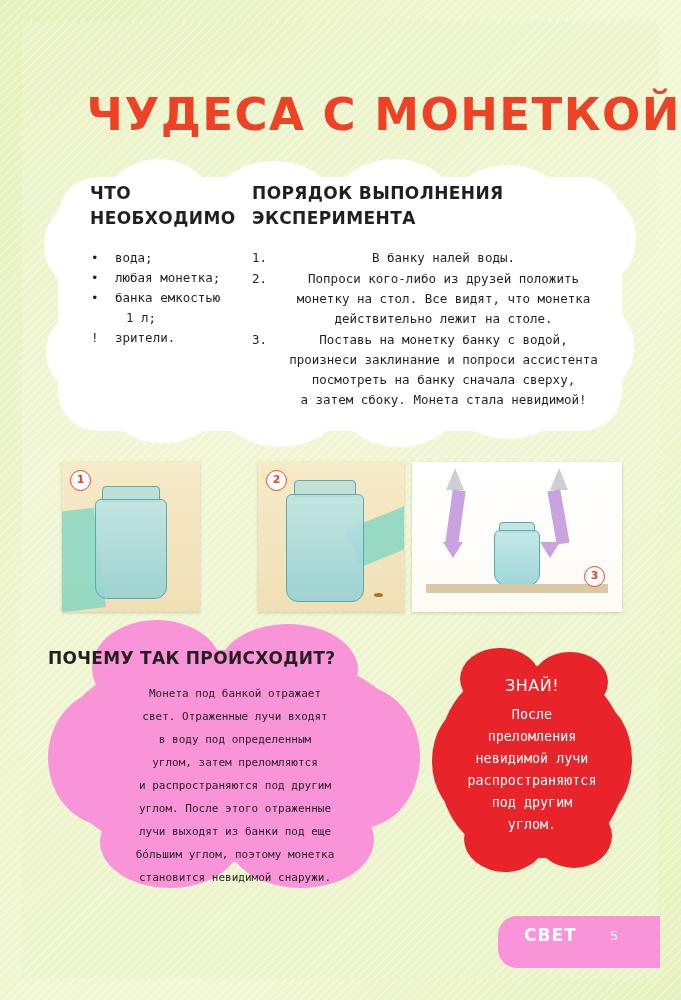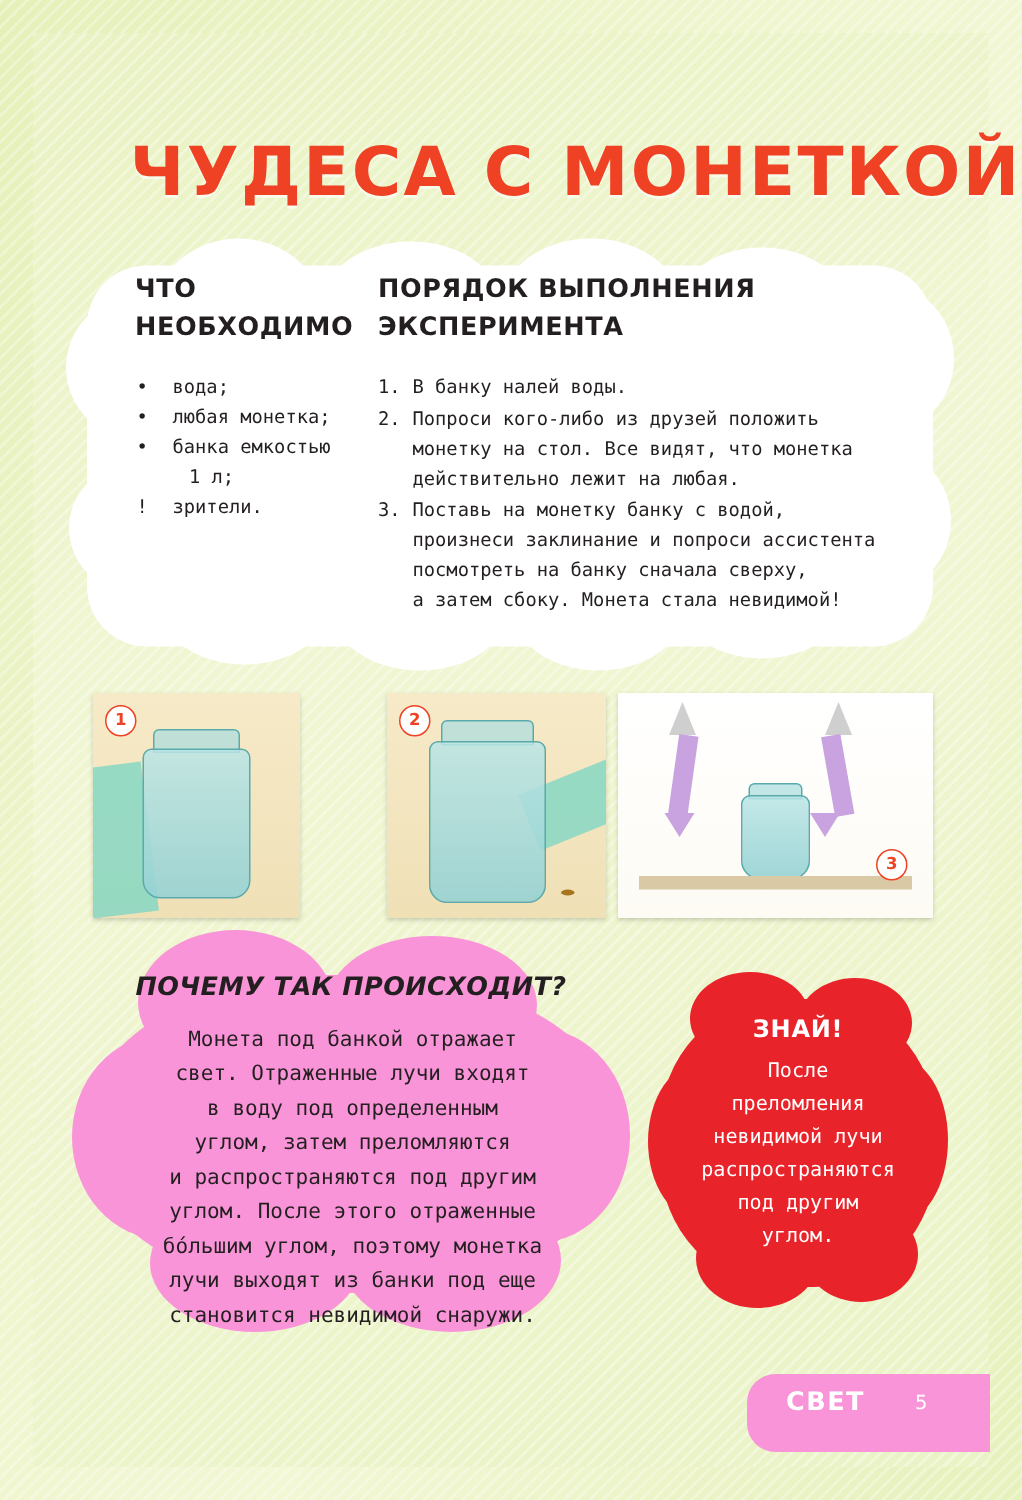--- a/index.html
+++ b/index.html
@@ -117,21 +117,21 @@
   }
   .steps .step {
     position: relative;
     padding-left: 23px;
     margin-bottom: 1px;
   }
   .steps .step .num {
     position: absolute;
     left: 0; top: 0;
   }
-  .steps .step .ln { display: block; }
+  .steps .step .ln { display: block; text-align: center; }
 
   
   .photos {
     position: absolute;
     left: 62px; top: 462px;
     width: 560px;
     height: 150px;
   }
   .photo {
     position: absolute;
@@ -219,35 +219,34 @@
   }
   .pinkblob .pb {
     position: absolute;
     background: #fa94d8;
     border-radius: 50%;
   }
   .pink-head {
     position: absolute;
     left: 0; top: 28px;
     width: 372px;
-    text-align: center;
+    text-align: left;
     font-family: "DejaVu Sans", sans-serif;
     font-weight: bold;
     font-size: 17px;
     letter-spacing: 0.3px;
     color: #231f20;
-    font-style: italic;
   }
   .pink-text {
     position: absolute;
     left: 22px; top: 62px;
     width: 330px;
     text-align: center;
     font-family: "DejaVu Sans Mono", monospace;
-    font-size: 14px;
+    font-size: 11px;
     line-height: 23px;
     color: #231f20;
   }
 
   
   .redblob {
     position: absolute;
     left: 432px; top: 648px;
     width: 200px;
     height: 230px;
@@ -256,21 +255,21 @@
     position: absolute;
     background: #e8232a;
     border-radius: 50%;
   }
   .red-head {
     position: absolute;
     left: 0; top: 28px;
     width: 200px;
     text-align: center;
     font-family: "DejaVu Sans", sans-serif;
-    font-weight: bold;
+    font-weight: normal;
     font-size: 16px;
     letter-spacing: 0.5px;
     color: #ffffff;
   }
   .red-text {
     position: absolute;
     left: 12px; top: 56px;
     width: 176px;
     text-align: center;
     font-family: "DejaVu Sans Mono", monospace;
@@ -362,21 +361,21 @@
         </div>
         <div class="steps">
           <div class="step">
             <span class="num">1.</span>
             <span class="ln">В банку налей воды.</span>
           </div>
           <div class="step">
             <span class="num">2.</span>
             <span class="ln">Попроси кого-либо из друзей положить</span>
             <span class="ln">монетку на стол. Все видят, что монетка</span>
-            <span class="ln">действительно лежит на любая.</span>
+            <span class="ln">действительно лежит на столе.</span>
           </div>
           <div class="step">
             <span class="num">3.</span>
             <span class="ln">Поставь на монетку банку с водой,</span>
             <span class="ln">произнеси заклинание и попроси ассистента</span>
             <span class="ln">посмотреть на банку сначала сверху,</span>
             <span class="ln">а затем сбоку. Монета стала невидимой!</span>
           </div>
         </div>
       </div>
@@ -430,22 +429,22 @@
     <div class="pb" style="left:180px; top:172px; width:146px; height:96px;"></div>
 
     <div class="pink-head">ПОЧЕМУ ТАК ПРОИСХОДИТ?</div>
     <div class="pink-text">
       <div>Монета под банкой отражает</div>
       <div>свет. Отраженные лучи входят</div>
       <div>в воду под определенным</div>
       <div>углом, затем преломляются</div>
       <div>и распространяются под другим</div>
       <div>углом. После этого отраженные</div>
+      <div>лучи выходят из банки под еще</div>
       <div>бо́льшим углом, поэтому монетка</div>
-      <div>лучи выходят из банки под еще</div>
       <div>становится невидимой снаружи.</div>
     </div>
   </div>
 
   <div class="redblob">
     <div class="rb" style="left:8px;  top:18px;  width:184px; height:192px; border-radius:44%;"></div>
     <div class="rb" style="left:0px;  top:60px;  width:72px;  height:106px;"></div>
     <div class="rb" style="left:130px;top:56px;  width:70px;  height:112px;"></div>
     <div class="rb" style="left:28px; top:0px;   width:80px;  height:62px;"></div>
     <div class="rb" style="left:100px;top:4px;   width:76px;  height:60px;"></div>

